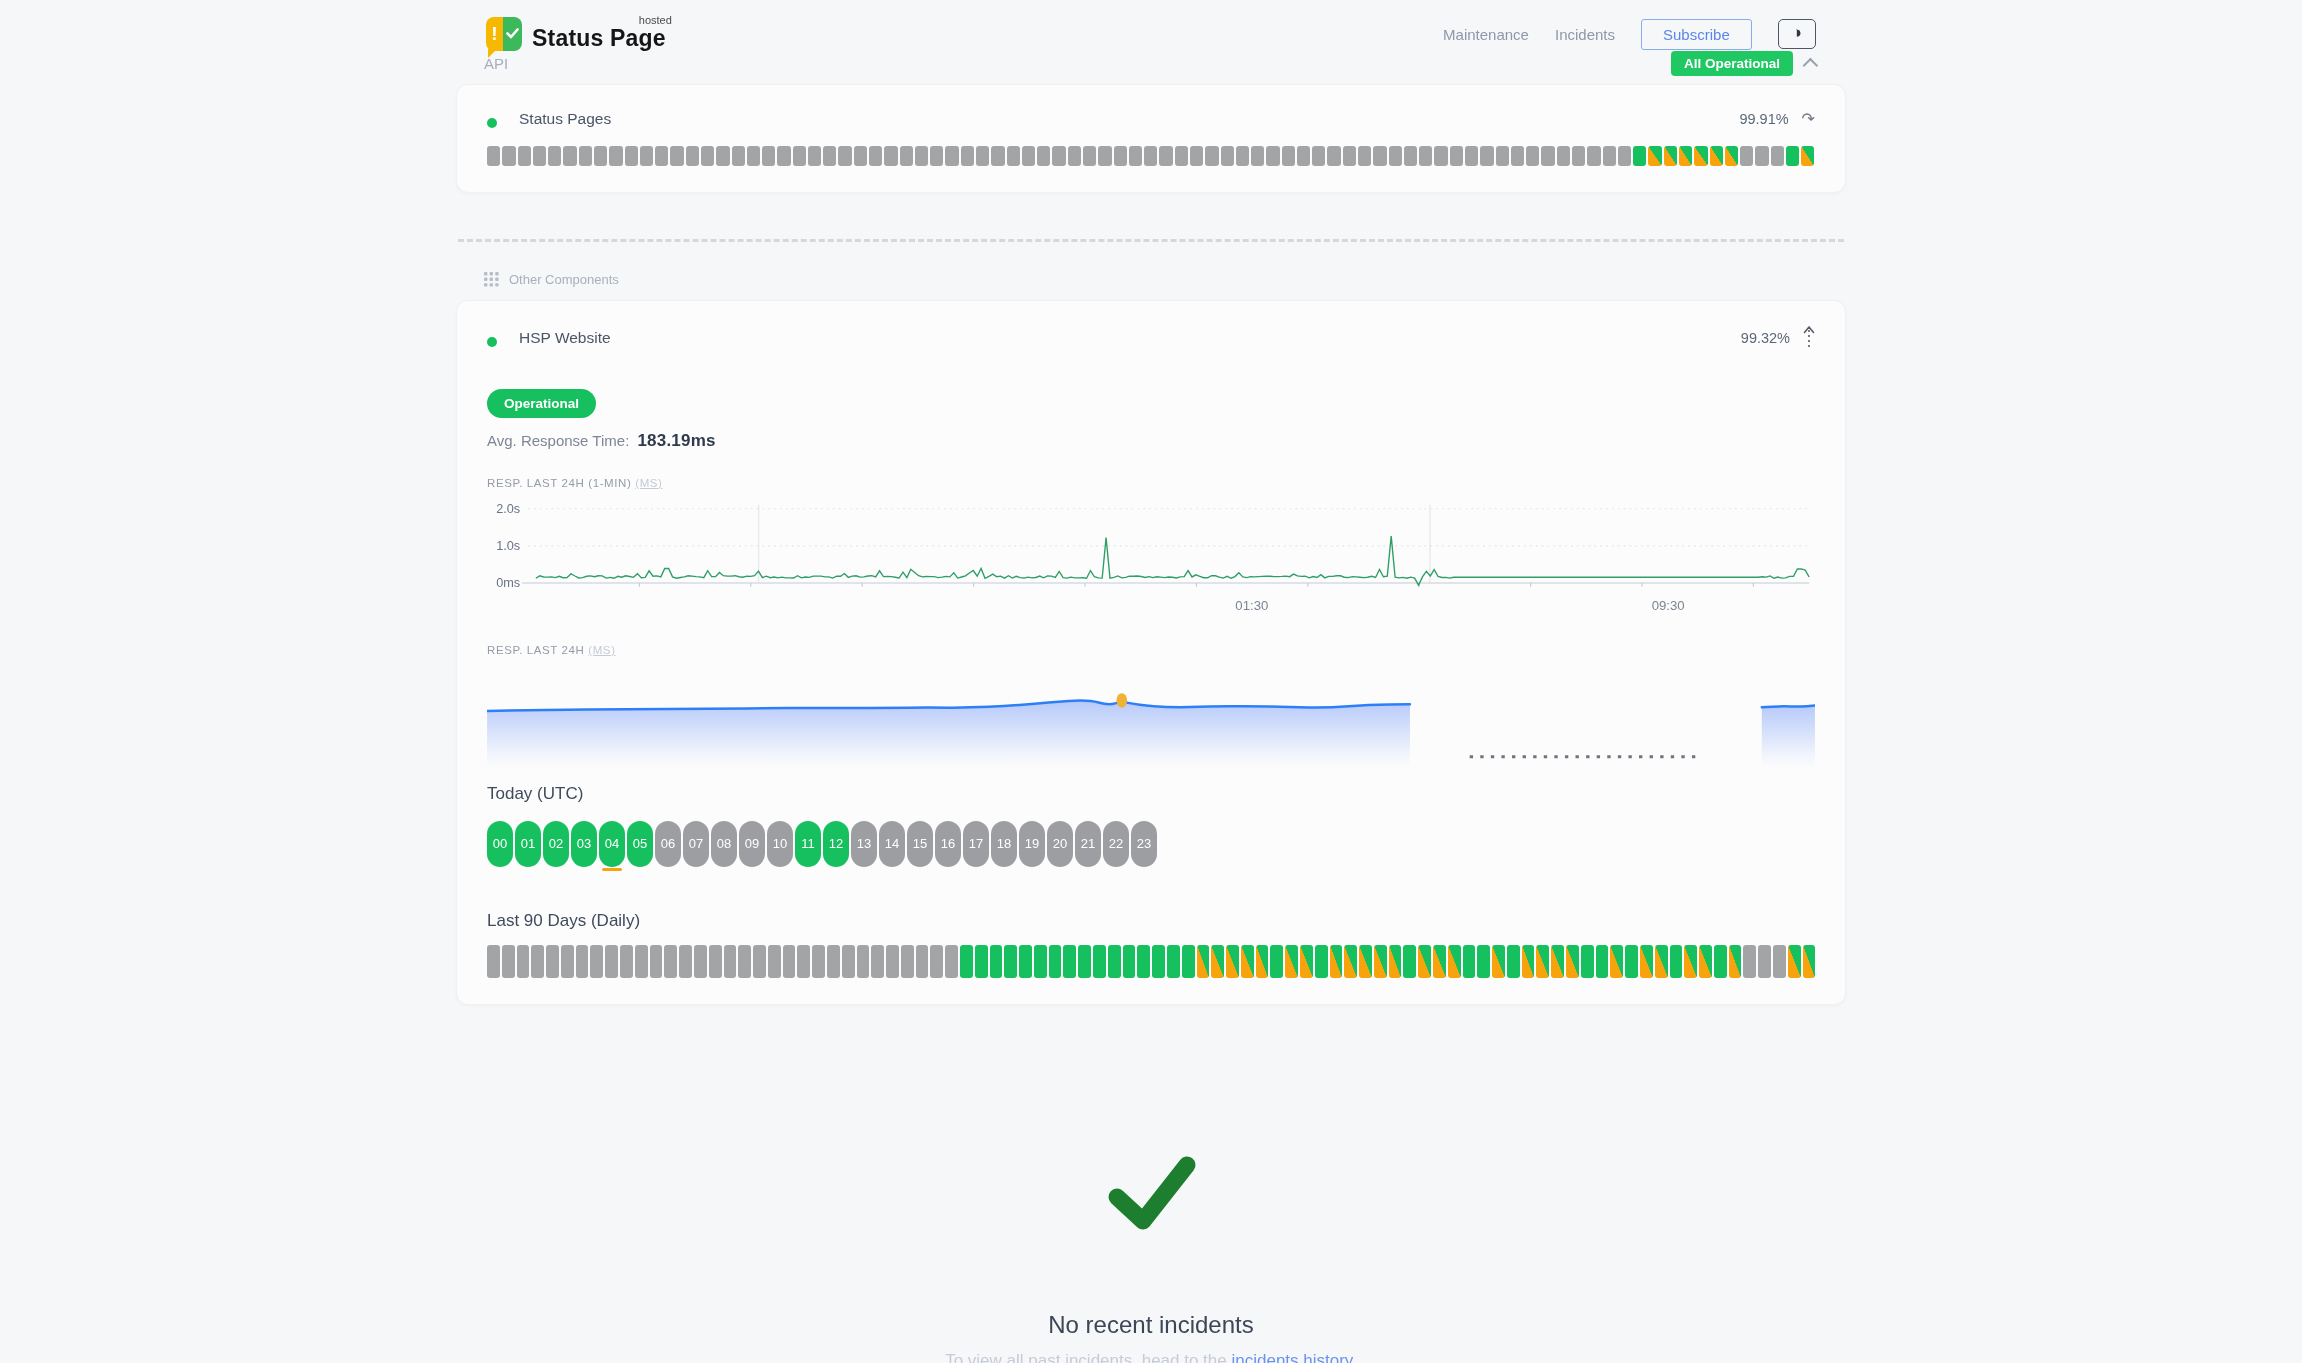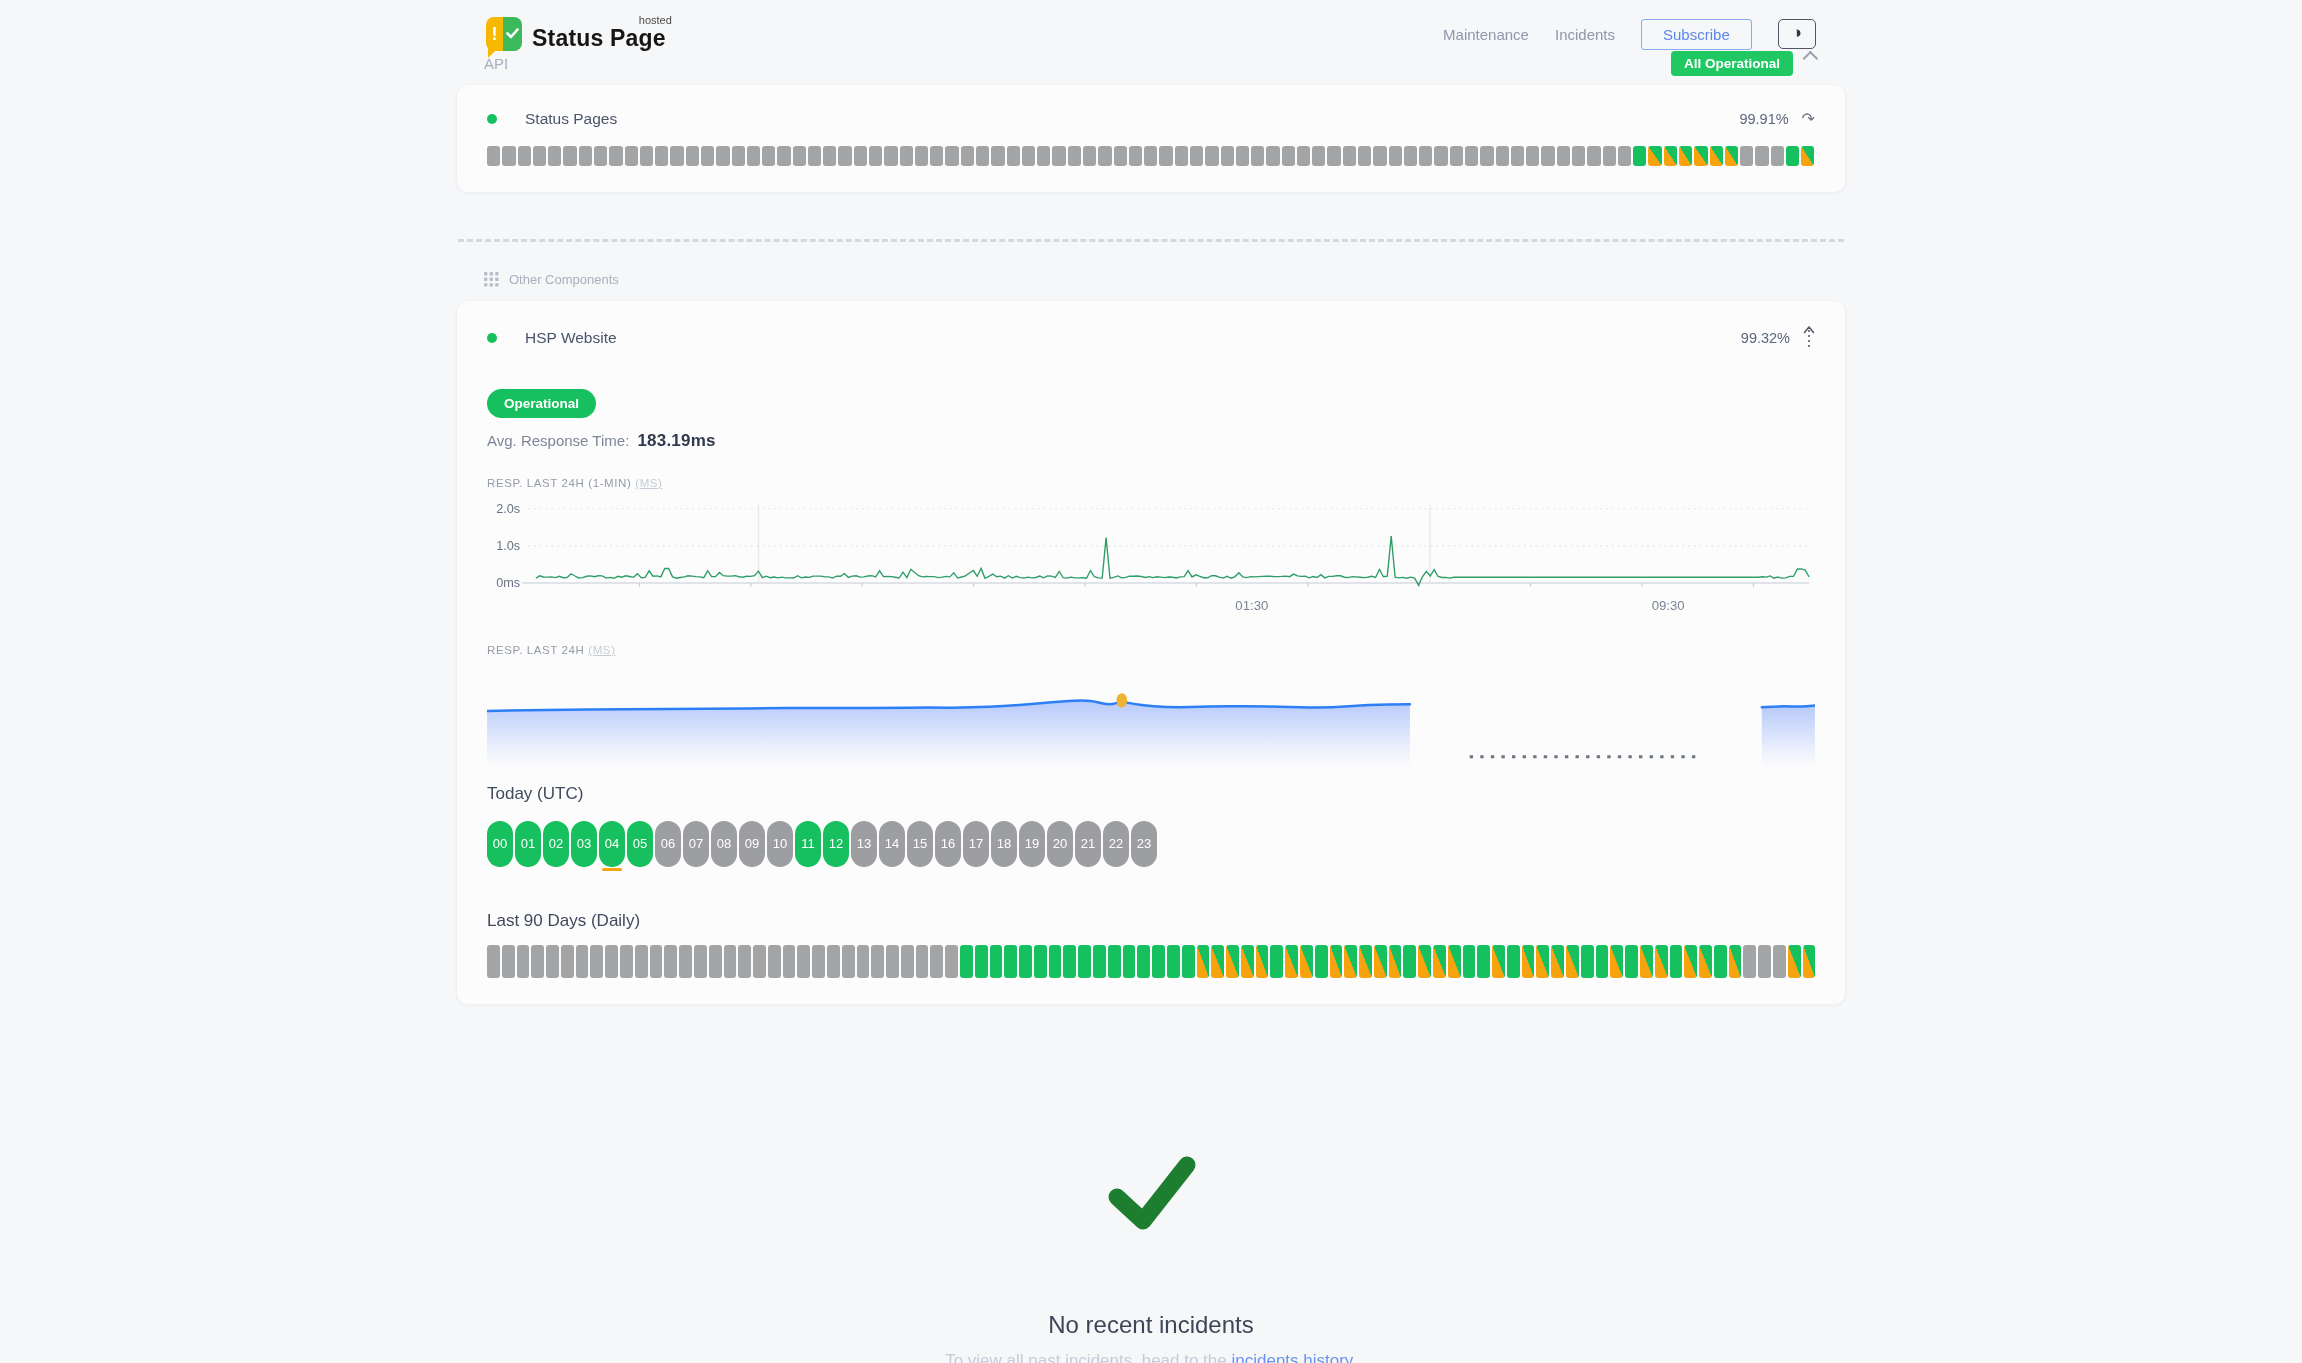--- a/index.html
+++ b/index.html
@@ -18,29 +18,29 @@
   .logo-tag { position:absolute; top:-3px; right:-6px; font-size:11px; color:#4a4a4a; }
   .logo-text { font-size:23px; font-weight:700; color:#161616; letter-spacing:0.2px; }
   nav { display:flex; align-items:center; gap:26px; }
   .nav-link { font-size:15px; color:#8e98ab; text-decoration:none; cursor:pointer; }
   .btn-subscribe { font-size:15px; color:#5c86ea; background:transparent; border:1.5px solid #8aabf1; border-radius:3px; padding:6px 21px; cursor:pointer; font-family:inherit; }
   .btn-theme { background:transparent; border:1.5px solid #4e5664; border-radius:5px; padding:3px 13px 4px; cursor:pointer; font-size:17px; color:#2f3744; line-height:1.2; }
 
   
   .subheader { display:flex; justify-content:space-between; align-items:center; padding:0 28px; margin-top:-4px; height:26px; }
   .section-label { font-size:15px; color:#a8aebc; }
-  .status-right { display:flex; gap:14px; }
+  .status-right { display:flex; align-items:center; gap:14px; }
   .status-pill { background:#1fc862; color:#fff; font-size:13.5px; font-weight:bold; padding:5px 13px; border-radius:4px; cursor:pointer; }
   .chev-up { width:11px; height:11px; border-left:2px solid #99a1ae; border-top:2px solid #99a1ae; transform:rotate(45deg) translateY(3px); cursor:pointer; }
 
   
   .card { background:#fcfcfd; border:1px solid #f0f1f4; border-radius:12px; box-shadow:0 1px 3px rgba(40,50,70,0.04); padding:24px 30px 26px; }
   .card-api { margin-top:8px; }
   .comp-row { display:flex; justify-content:space-between; align-items:center; }
-  .comp-name { display:flex; align-items:center; gap:28px; font-size:15.5px; font-weight:500; color:#4a5568; }
+  .comp-name { display:flex; align-items:flex-end; gap:22px; font-size:15.5px; font-weight:500; color:#4a5568; }
   .dot { width:10px; height:10px; border-radius:50%; background:#17c05e; flex:none; }
   .comp-right { display:flex; align-items:center; gap:13px; }
   .pct { font-size:14.5px; color:#5c6779; }
   .curve-arrow { font-size:16px; color:#6f7783; cursor:pointer; }
 
   
   .blockbar { display:flex; gap:2px; margin-top:18px; height:20px; }
   .blockbar.tall { height:33px; margin-top:14px; }
   .blk { flex:1; border-radius:3px; }
   .b-empty { background:#a3a4a6; }

